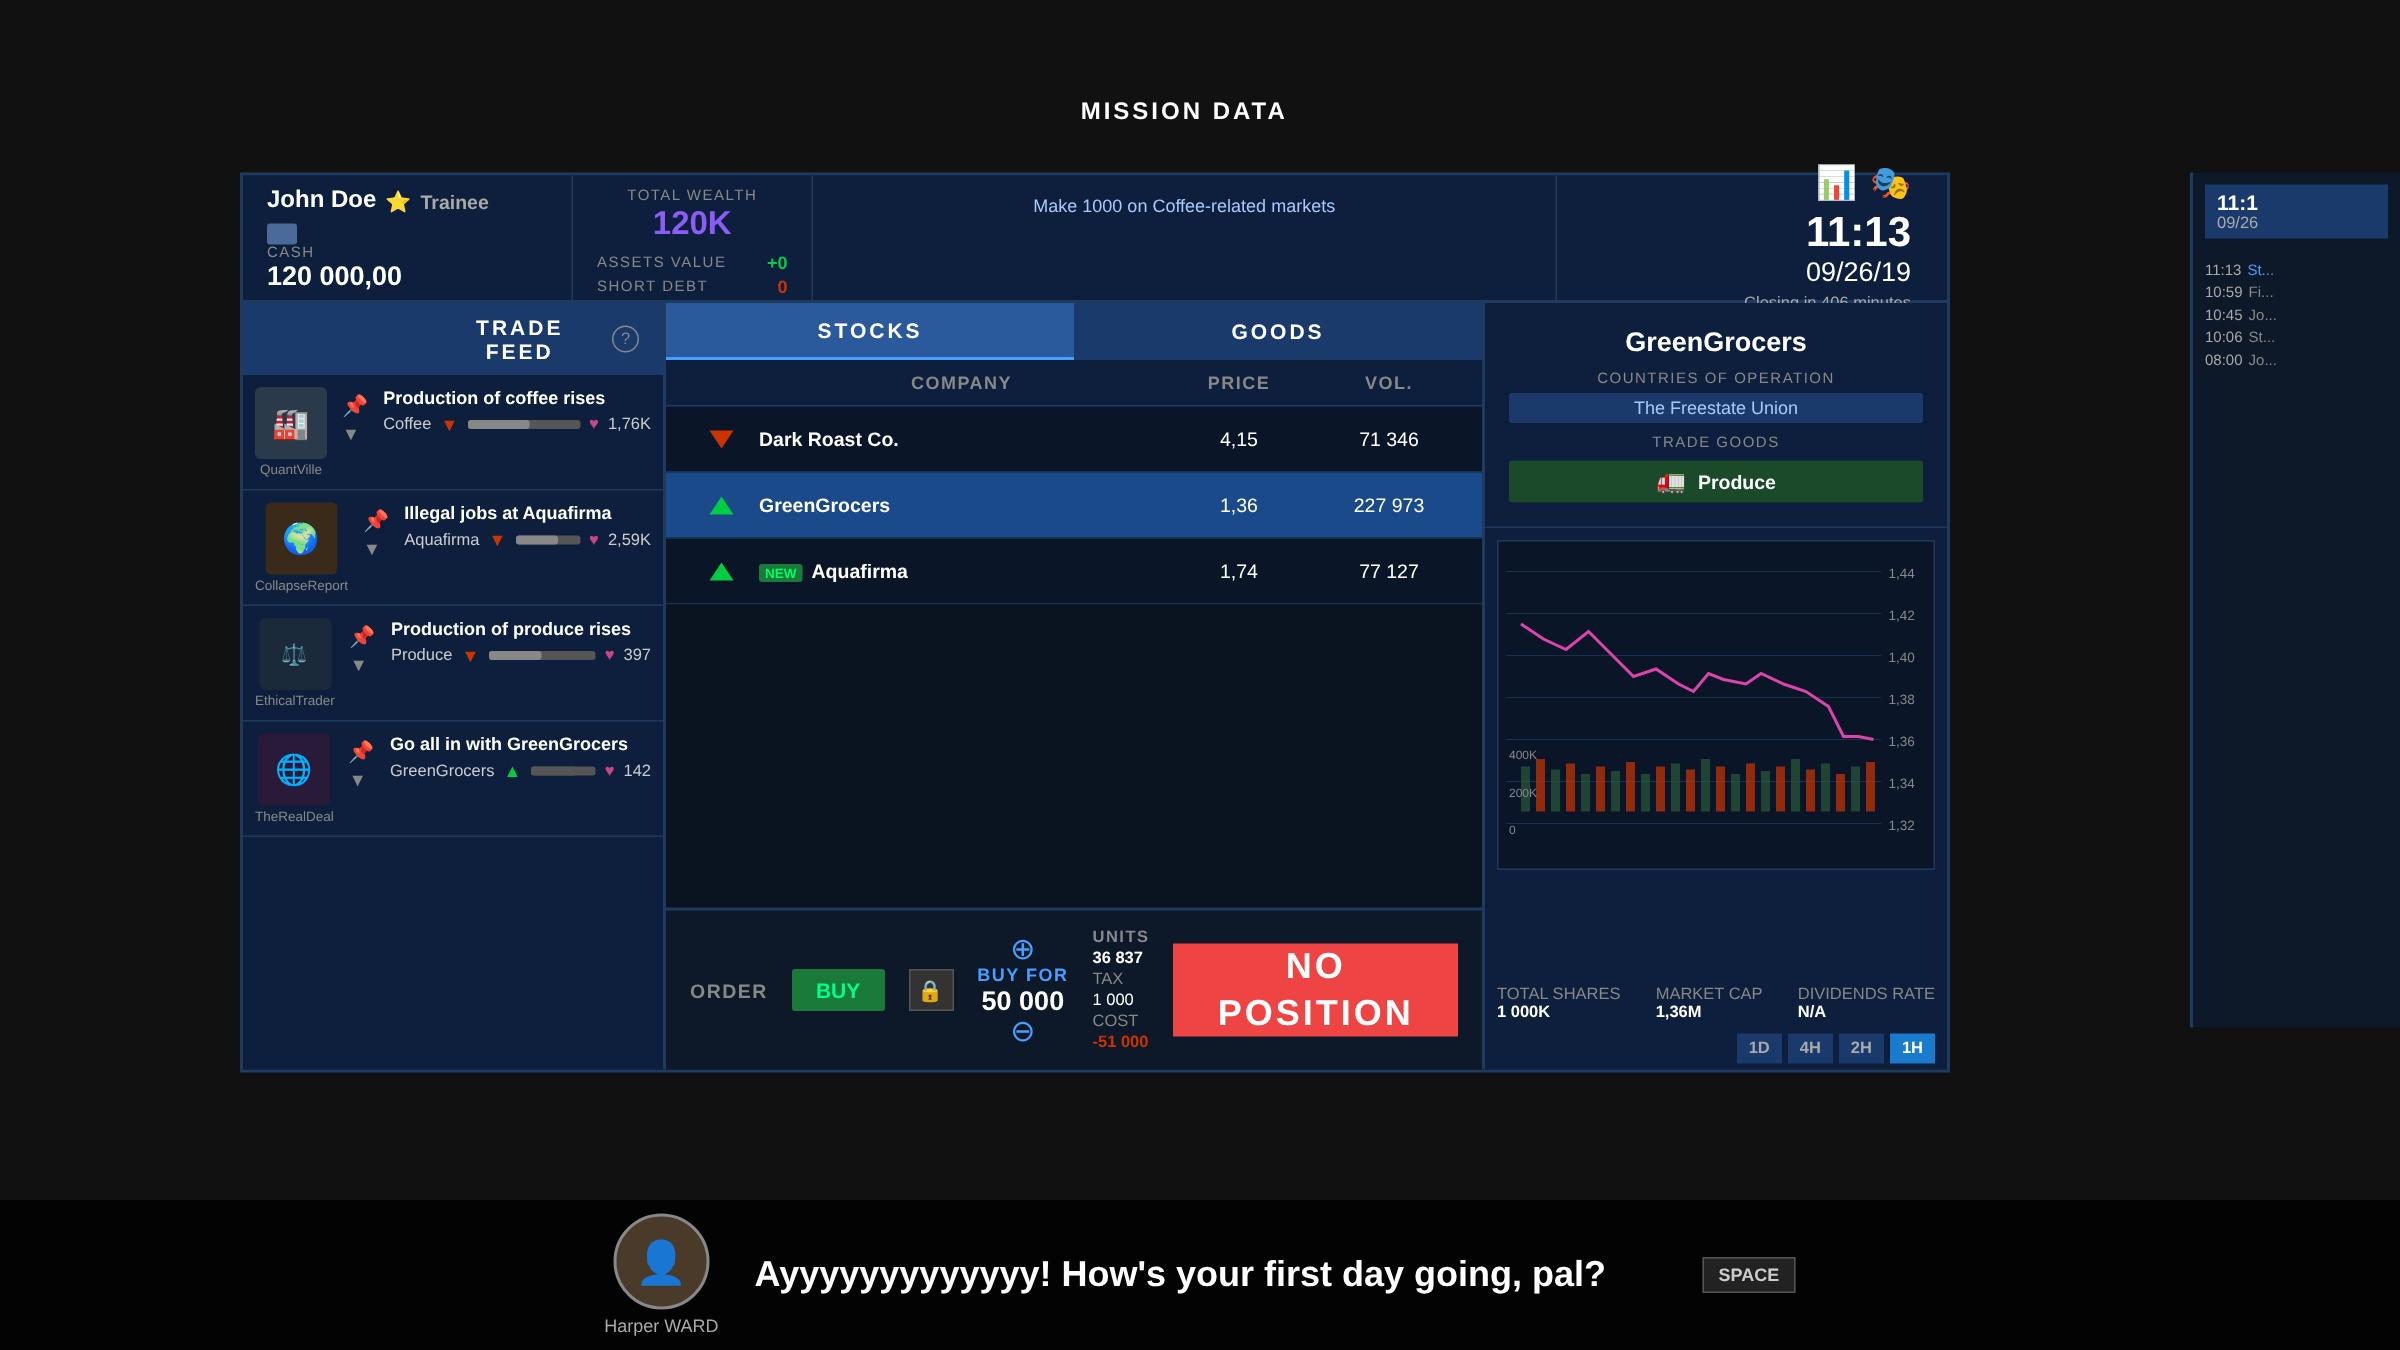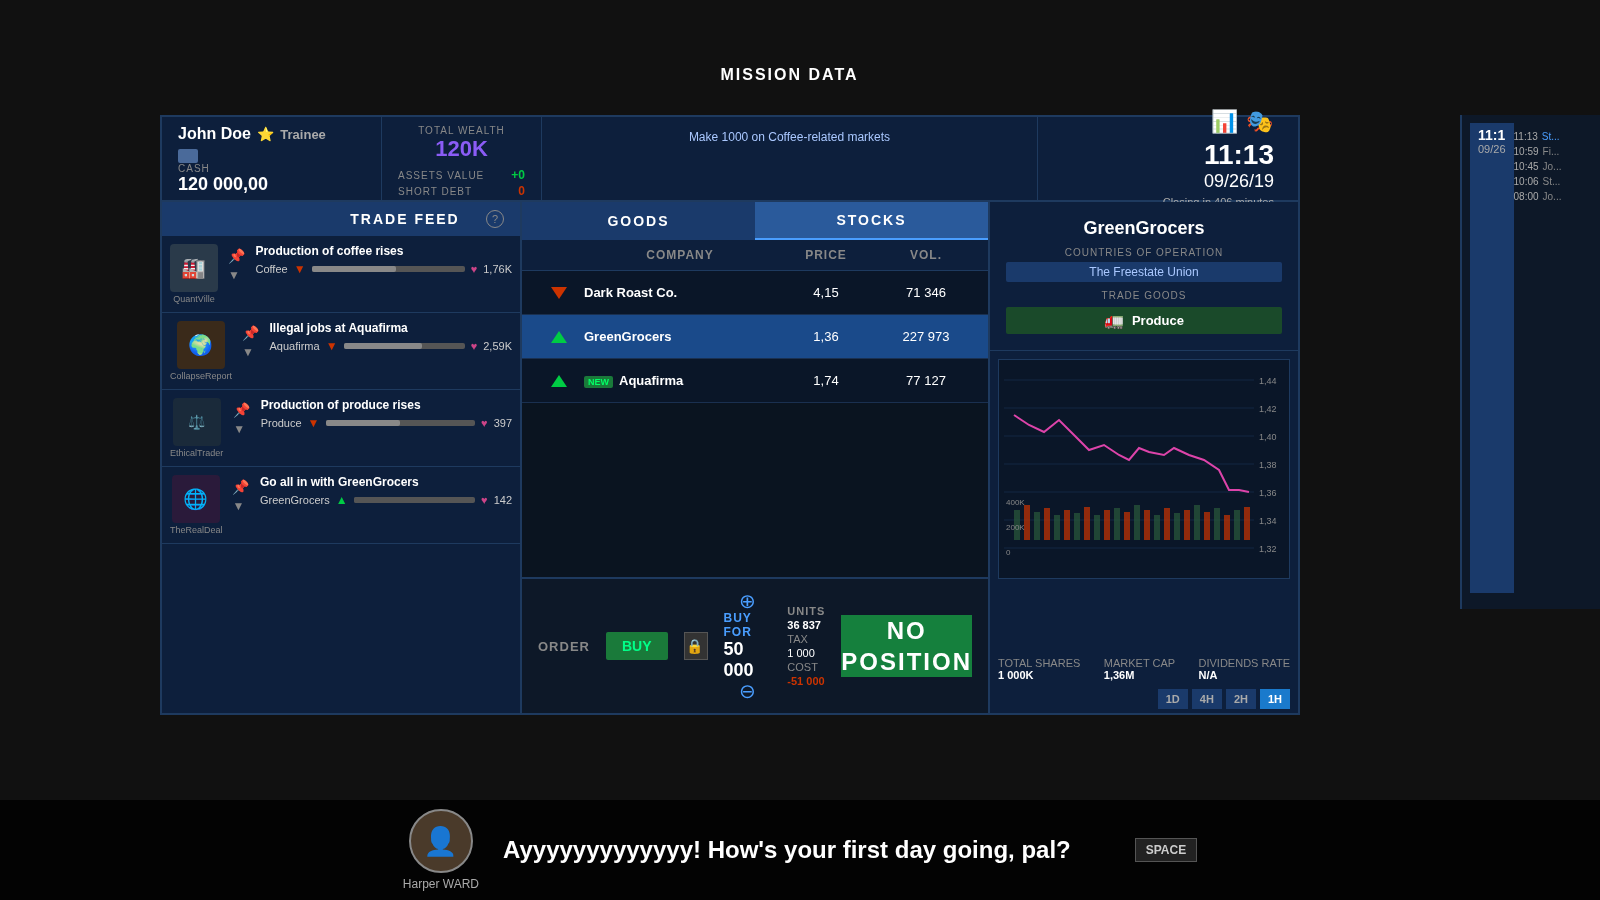--- a/index.html
+++ b/index.html
@@ -218,21 +218,21 @@
     }
 
     
     .content-area {
       display: flex;
       flex: 1;
     }
 
     
     .trade-feed {
-      width: 360px;
+      width: 282px;
       background: #0d1f3c;
       border-right: 2px solid #1e3a5f;
       display: flex;
       flex-direction: column;
     }
 
     .trade-feed-header {
       background: #1a3a6b;
       padding: 8px 16px;
       display: flex;
@@ -526,21 +526,21 @@
       cursor: pointer;
       text-align: center;
       line-height: 1;
     }
 
     .no-position {
       flex: 1;
       display: flex;
       align-items: center;
       justify-content: center;
-      background: #15803d;
+      background: #ef4444;
     }
 
     .no-position-text {
       color: #fff;
       font-size: 24px;
       font-weight: bold;
       text-align: center;
       line-height: 1.3;
       letter-spacing: 2px;
     }
@@ -652,25 +652,25 @@
     }
 
     
     .side-panel {
       position: absolute;
       top: 115px;
       right: 0;
       width: 140px;
       background: #0d1828;
       border-left: 2px solid #1e3a5f;
-      height: 494px;
+      height: 570px;
       z-index: 10;
       padding: 8px;
       display: flex;
-      flex-direction: row;
+      flex-direction: column;
     }
 
     .side-clock {
       color: #fff;
       font-size: 14px;
       font-weight: bold;
     }
 
     .side-date { color: #aaa; font-size: 11px; }
 
@@ -928,22 +928,22 @@
             <span class="feed-heart">♥</span>
             <span class="feed-count">142</span>
           </div>
         </div>
       </div>
     </div>
 
     <div class="stocks-panel">
 
       <div class="stocks-tabs">
+        <button class="tab-btn active">STOCKS</button>
         <button class="tab-btn">GOODS</button>
-        <button class="tab-btn active">STOCKS</button>
       </div>
 
       <div class="table-header">
         <span></span>
         <span>COMPANY</span>
         <span>PRICE</span>
         <span>VOL.</span>
       </div>
 
       <div class="table-row">

